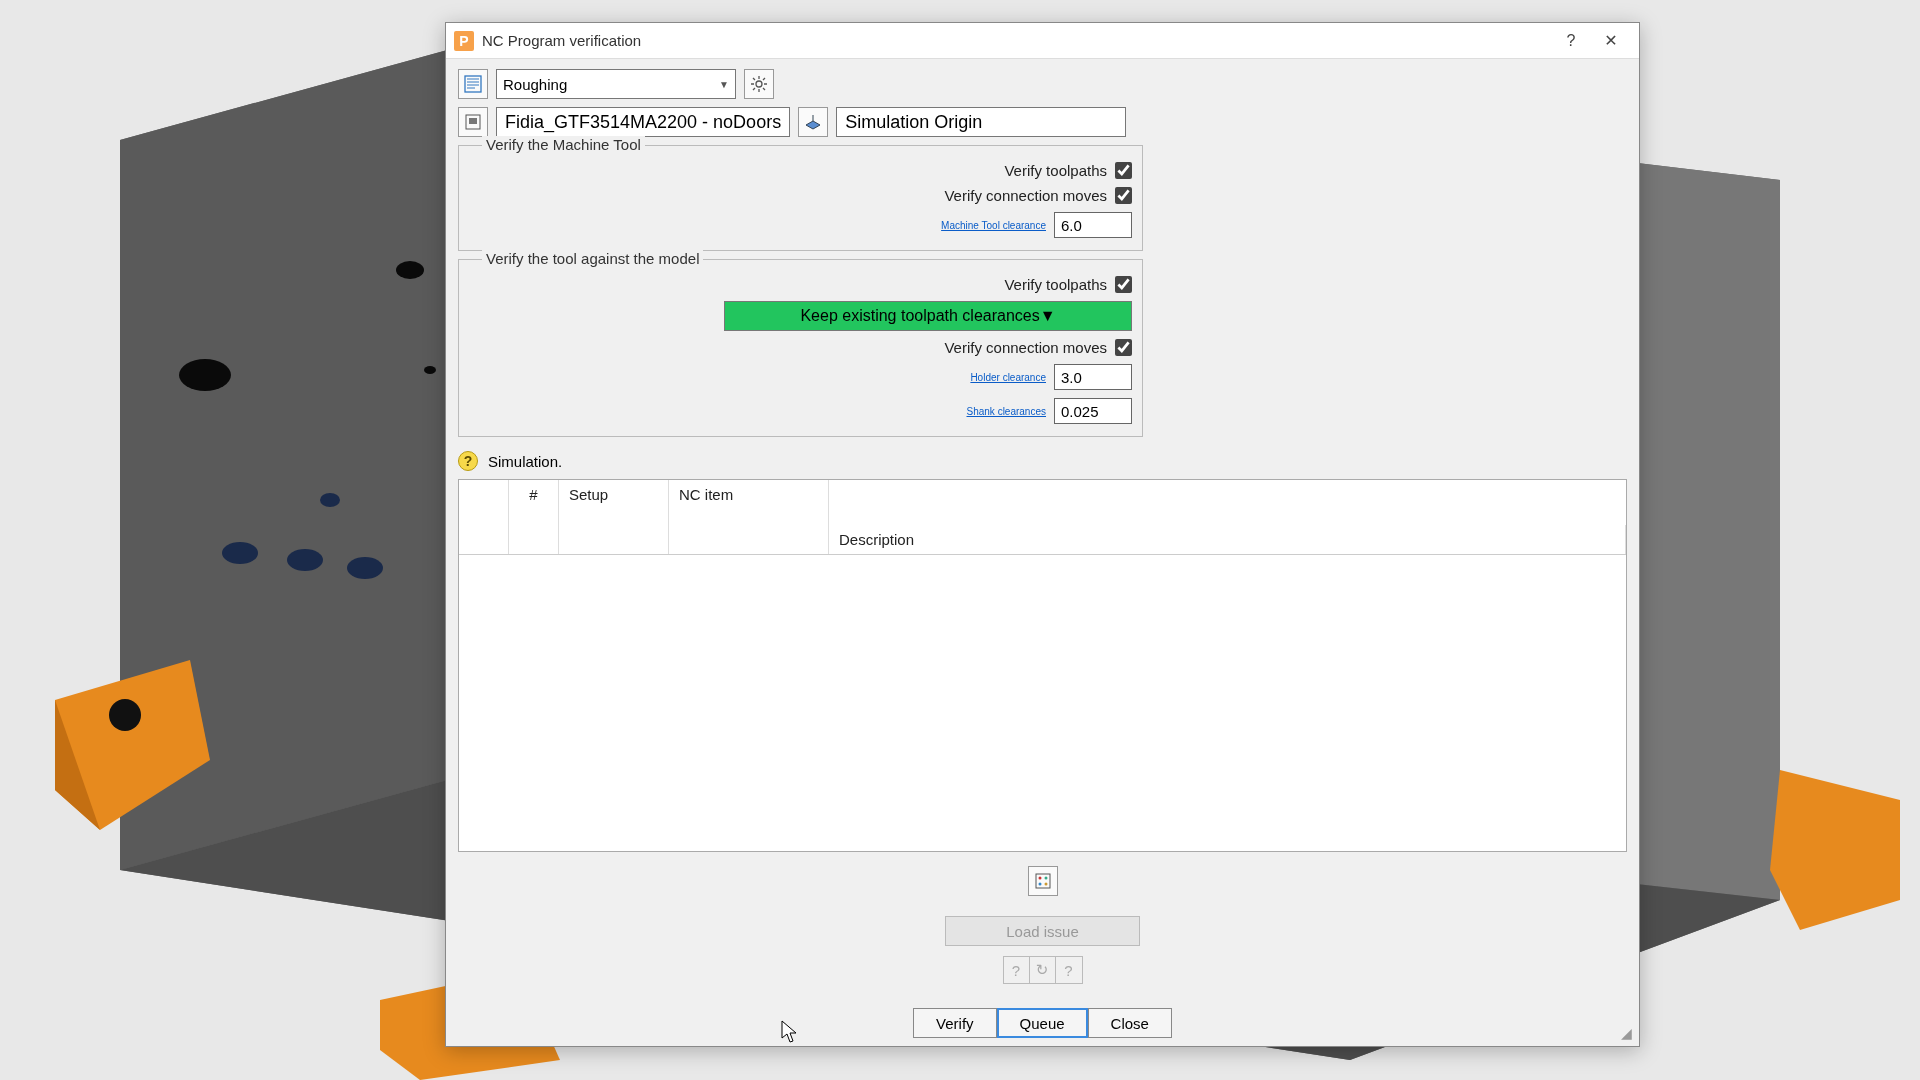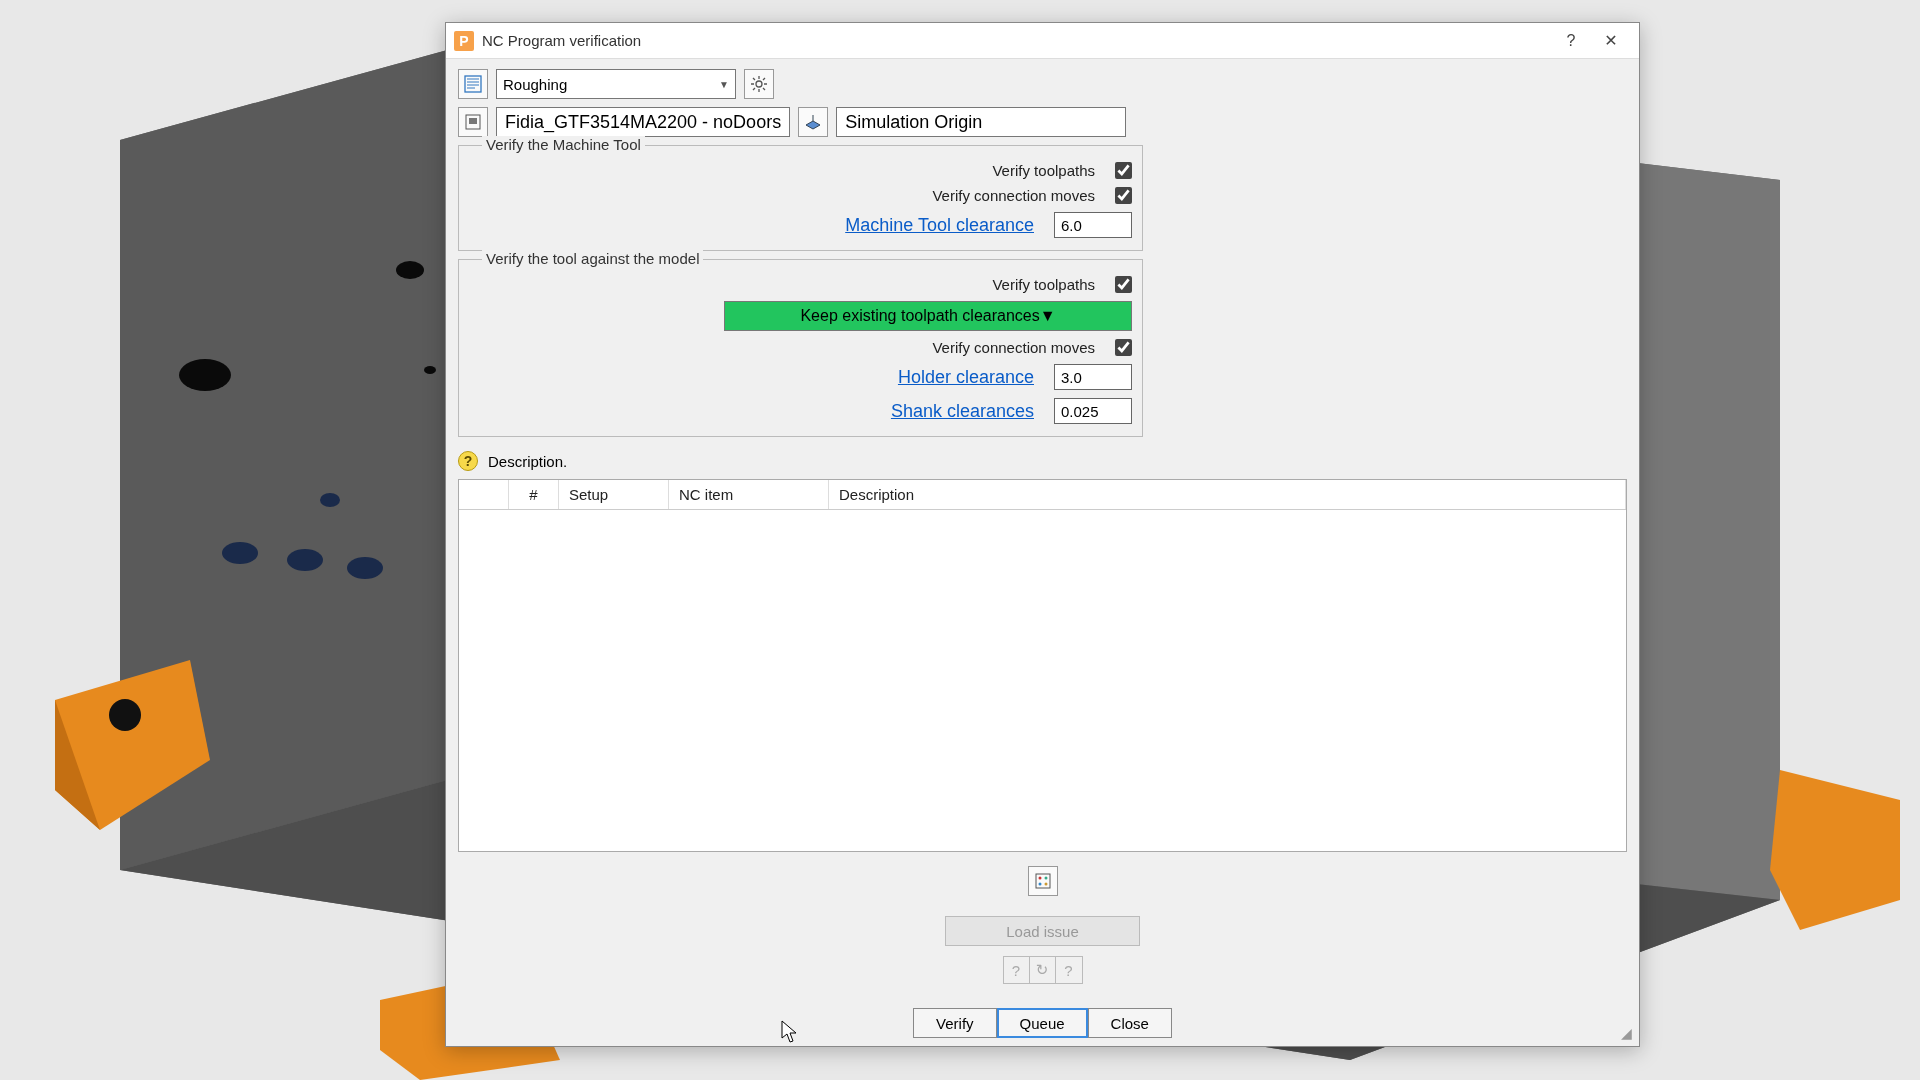--- a/index.html
+++ b/index.html
@@ -52,23 +52,23 @@
 .txtfield {
   height: 30px; border: 1px solid #777; background: #fff;
   padding: 0 8px; font-size: 18px; display: inline-flex; align-items: center;
 }
 
 .group {
   border: 1px solid #bbb; padding: 8px 10px 12px 10px; position: relative;
   background: #f0f0f0; max-width: 685px;
 }
 .group .legend { position: absolute; top: -10px; left: 23px; background: #f0f0f0; padding: 0 4px; font-size: 15px; color:#333; }
-.group-row { display: flex; align-items: center; justify-content: flex-end; gap: 20px; margin-top: 8px; }
+.group-row { display: flex; align-items: center; justify-content: flex-end; gap: 8px; margin-top: 8px; }
 .group-row label { font-size: 15px; color: #222; }
-.link { color: #0a5cc8; text-decoration: underline; cursor: pointer; font-size: 18px; }
+.link { color: #0a5cc8; text-decoration: underline; cursor: pointer; font-size: 10px; }
 .checkbox { width: 17px; height: 17px; accent-color: #444; cursor: pointer; }
 .num-input { width: 78px; height: 26px; border: 1px solid #666; background:#fff; padding: 0 6px; font-size: 15px; }
 
 .big-dd {
   height: 30px; border: 1px solid #777; background: #22c55e;
   display:flex; align-items:center; justify-content:center; padding:0 8px; cursor:pointer;
   width: 408px;
 }
 
 .status-row { display:flex; align-items:center; gap:10px; margin-top:6px; }
@@ -76,21 +76,21 @@
 
 .table {
   flex:1; background:#fff; border:1px solid #aaa; overflow:hidden; display:flex; flex-direction:column;
 }
 .thead { display:flex; border-bottom:1px solid #ccc; background:#fff; }
 .th { padding:6px 10px; font-size:15px; border-right:1px solid #ddd; color:#222; }
 .th.c0 { width:50px; }
 .th.c1 { width:50px; text-align:center; }
 .th.c2 { width:110px; }
 .th.c3 { width:160px; }
-.th.c4 { flex:1; }
+.th.c4 { flex:1;margin-top:45px; }
 .tbody { flex:1; }
 
 .bottom-row { display:flex; align-items:center; gap:10px; margin-top:6px;flex-direction:column; }
 .bottom-row .spacer { flex:1; }
 .btn {
   height:30px; padding:0 22px; border:1px solid #888; background:#f5f5f5; font-size:15px; cursor:pointer;
 }
 .btn.wide { padding:0 60px; }
 .btn.disabled { color:#999; background:#e4e4e4; border-color:#bbb; cursor:default; }
 .btn.focus { border:1px solid #3a8adf; box-shadow:0 0 0 1px #3a8adf inset; }
@@ -216,21 +216,21 @@
         <input class="num-input" value="3.0" style="">
       </div>
       <div class="group-row">
         <span class="link">Shank clearances</span>
         <input class="num-input" value="0.025" style="">
       </div>
     </div>
 
     <div class="status-row">
       <span class="status-icon">?</span>
-      <span style="font-size:15px">Description.</span>
+      <span style="font-size:15px">Simulation.</span>
     </div>
 
     <div class="table">
       <div class="thead">
         <div class="th c0"></div>
         <div class="th c1">#</div>
         <div class="th c2">Setup</div>
         <div class="th c3">NC item</div>
         <div class="th c4">Description</div>
       </div>

